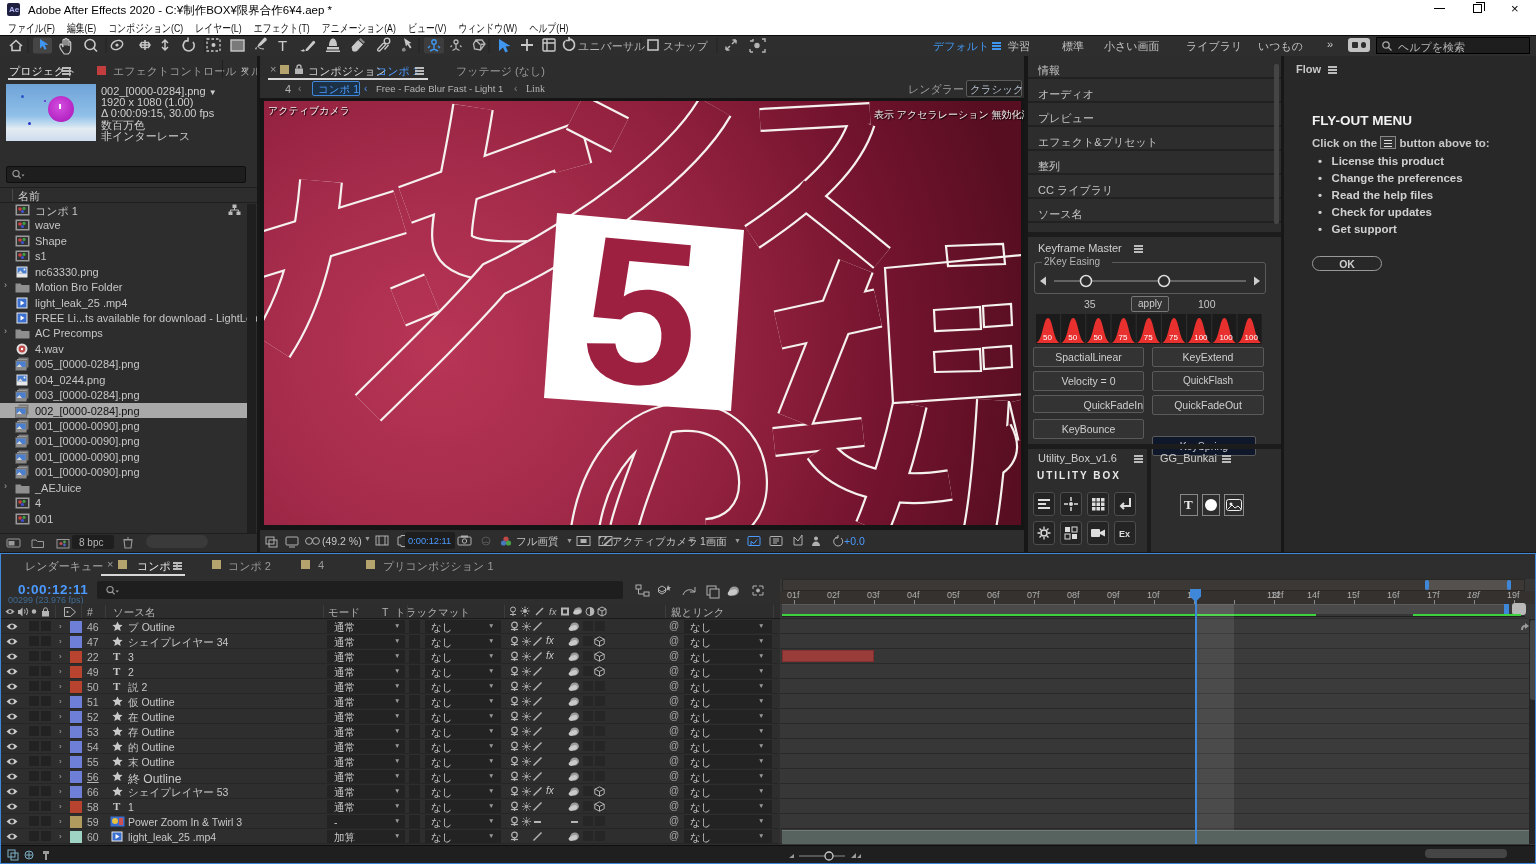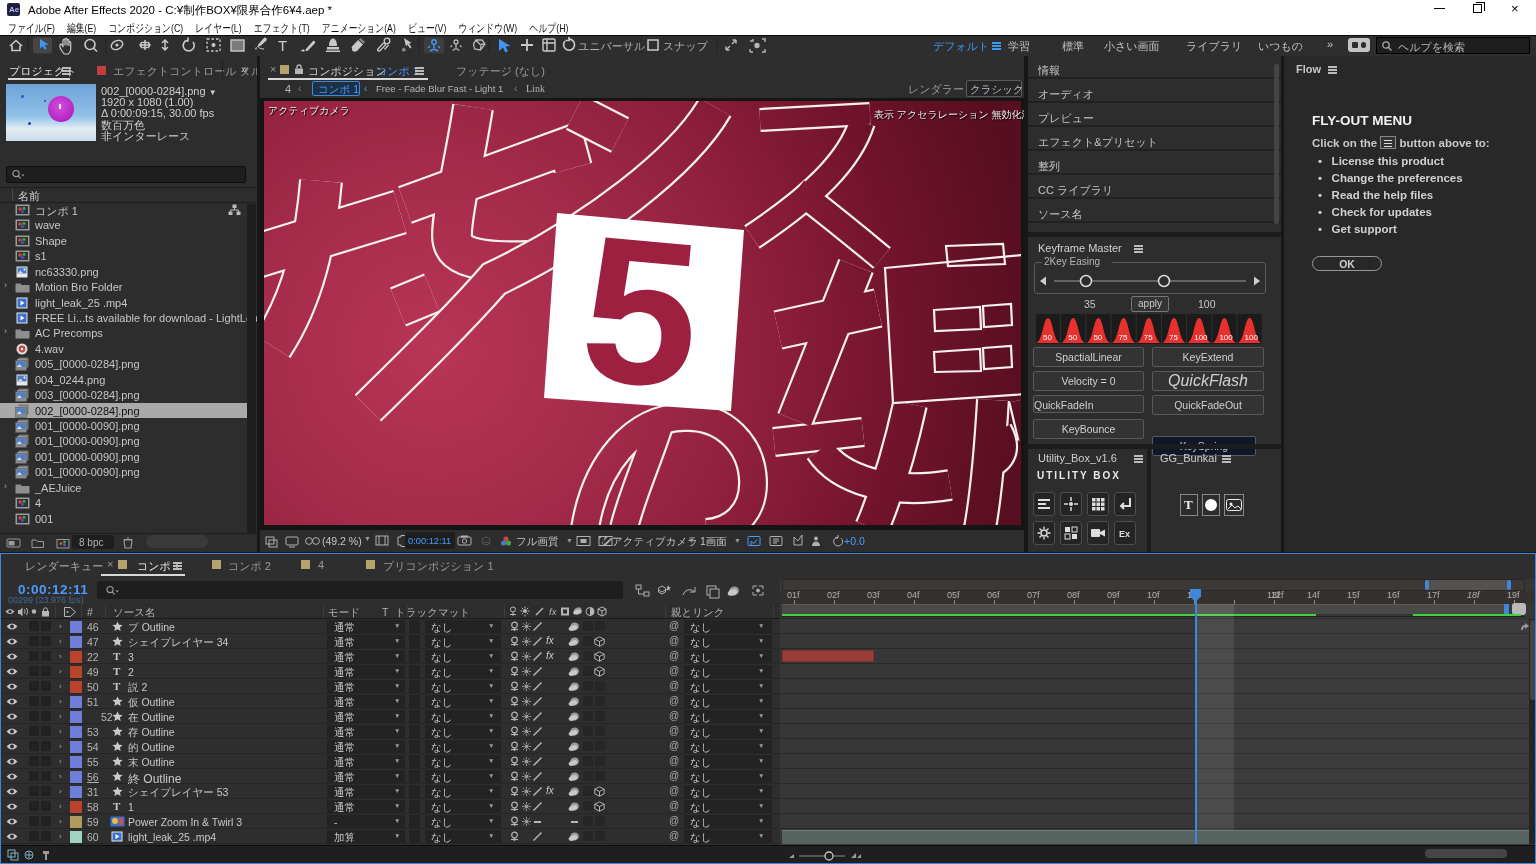--- a/index.html
+++ b/index.html
@@ -569,22 +569,22 @@
         </g>
         <g transform="translate(209.6,0)">
           <rect x="0" y="0" width="24" height="30" fill="#1b1b1b"></rect>
 <path d="M0 29 C7 27 7 4 12 4 C17 4 17 27 24 29 Z" fill="#e8312e"></path>
 <text x="7" y="26" font-size="8" fill="#fff">100</text>
         </g>
       </svg>
   <div class="abs" style="left:5px;top:291px;width:111px;height:20px;background:#333;border:1px solid #5a5a5a;border-radius:2px;text-align:center;font-size:10.5px;color:#cfcfcf;line-height:18px;">SpactialLinear</div>
   <div class="abs" style="left:124px;top:291px;width:112px;height:20px;background:#333;border:1px solid #5a5a5a;border-radius:2px;text-align:center;font-size:10.5px;color:#cfcfcf;line-height:18px;">KeyExtend</div>
   <div class="abs" style="left:5px;top:315px;width:111px;height:20px;background:#333;border:1px solid #5a5a5a;border-radius:2px;text-align:center;font-size:10.5px;color:#cfcfcf;line-height:18px;">Velocity = 0</div>
-  <div class="abs" style="left:124px;top:315px;width:112px;height:20px;background:#333;border:1px solid #5a5a5a;border-radius:2px;text-align:center;font-size:16px;color:#cfcfcf;line-height:18px;font-style:italic;">QuickFlash</div>
-  <div class="abs" style="left:5px;top:339px;width:111px;height:18px;background:#333;border:1px solid #5a5a5a;border-radius:2px;text-align:left;font-size:10.5px;color:#cfcfcf;line-height:18px;">QuickFadeIn</div>
+  <div class="abs" style="left:124px;top:315px;width:112px;height:20px;background:#333;border:1px solid #5a5a5a;border-radius:2px;text-align:center;font-size:10px;color:#cfcfcf;line-height:18px;">QuickFlash</div>
+  <div class="abs" style="left:5px;top:339px;width:111px;height:18px;background:#333;border:1px solid #5a5a5a;border-radius:2px;text-align:right;font-size:10.5px;color:#cfcfcf;line-height:18px;">QuickFadeIn</div>
   <div class="abs" style="left:124px;top:339px;width:112px;height:20px;background:#333;border:1px solid #5a5a5a;border-radius:2px;text-align:center;font-size:10.5px;color:#cfcfcf;line-height:18px;">QuickFadeOut</div>
   <div class="abs" style="left:5px;top:363px;width:111px;height:20px;background:#333;border:1px solid #5a5a5a;border-radius:2px;text-align:center;font-size:10.5px;color:#cfcfcf;line-height:18px;">KeyBounce</div>
   <div class="abs" style="left:124px;top:380px;width:104px;height:20px;background:#0f172a;border:1px solid #5a5a5a;border-radius:2px;text-align:center;font-size:10.5px;color:#cfcfcf;line-height:18px;">KeySpring</div>
   <div class="abs" style="left:0;top:388px;width:253px;height:5px;background:#1c1c1c;"></div>
 
   <div class="txt" style="left:10px;top:396px;font-size:11px;color:#d0d0d0;">Utility_Box_v1.6</div>
   <div class="abs" style="left:106px;top:399px;width:9px;height:1.5px;background:#bbb;box-shadow:0 3px 0 #bbb,0 6px 0 #bbb;"></div>
   <div class="txt" style="left:9px;top:414px;font-size:10px;color:#e8e8e8;font-weight:bold;letter-spacing:2px;">UTILITY BOX</div>
   <div class="abs" style="left:5px;top:436px;width:22px;height:24px;background:#242424;border:1px solid #4d4d4d;border-radius:3px;"></div>
   <svg class="abs" style="left:6px;top:438px" width="20" height="20" viewBox="0 0 20 20">
@@ -1035,21 +1035,21 @@
   <div class="txt" style="left:757px;top:143px;font-size:6.5px;color:#999;">▼</div>
   <div class="abs" style="left:1px;top:155px;width:776px;height:15px;background:#2e2e2e;border-bottom:1px solid #262626;"></div>
   <svg class="abs" style="left:5px;top:158px" width="12" height="9" viewBox="0 0 12 9">
         <path d="M0.5 4.5 Q6 -1.5 11.5 4.5 Q6 10.5 0.5 4.5 Z" fill="#c9c9c9"></path>
         <circle cx="6" cy="4.5" r="2" fill="#2e2e2e"></circle>
       </svg>
   <div class="abs" style="left:28px;top:157px;width:10px;height:10px;background:#222;"></div>
   <div class="abs" style="left:40px;top:157px;width:10px;height:10px;background:#222;"></div>
   <div class="txt" style="left:58px;top:158px;font-size:8px;color:#aaa;">›</div>
   <div class="abs" style="left:69px;top:156.5px;width:12px;height:12px;background:#6e7fd8;"></div>
-  <div class="txt" style="left:100px;top:157px;font-size:10.5px;color:#b5b5b5;text-align:center;">52</div>
+  <div class="txt" style="left:86px;top:157px;font-size:10.5px;color:#b5b5b5;text-align:center;">52</div>
   <svg class="abs" style="left:111px;top:157px" width="11" height="11" viewBox="0 0 11 11">
         <path d="M5.5 0.5 L7 3.8 L10.6 4.1 L7.9 6.5 L8.7 10 L5.5 8.2 L2.3 10 L3.1 6.5 L0.4 4.1 L4 3.8 Z" fill="#c9c9c9"></path>
       </svg>
   <div class="txt" style="left:127px;top:157px;font-size:10.5px;color:#c8c8c8;">在 Outline</div>
   <div class="abs" style="left:326px;top:156px;width:78px;height:13px;background:#232323;"></div>
   <div class="txt" style="left:333px;top:157px;font-size:10.5px;color:#c8c8c8;">通常</div>
   <div class="txt" style="left:393px;top:158px;font-size:6.5px;color:#999;">▼</div>
   <div class="abs" style="left:408px;top:156px;width:11px;height:13px;background:#232323;"></div>
   <div class="abs" style="left:424px;top:156px;width:76px;height:13px;background:#232323;"></div>
   <div class="txt" style="left:430px;top:157px;font-size:10.5px;color:#c8c8c8;">なし</div>
@@ -1250,21 +1250,21 @@
   <div class="txt" style="left:757px;top:218px;font-size:6.5px;color:#999;">▼</div>
   <div class="abs" style="left:1px;top:230px;width:776px;height:15px;background:#2e2e2e;border-bottom:1px solid #262626;"></div>
   <svg class="abs" style="left:5px;top:233px" width="12" height="9" viewBox="0 0 12 9">
         <path d="M0.5 4.5 Q6 -1.5 11.5 4.5 Q6 10.5 0.5 4.5 Z" fill="#c9c9c9"></path>
         <circle cx="6" cy="4.5" r="2" fill="#2e2e2e"></circle>
       </svg>
   <div class="abs" style="left:28px;top:232px;width:10px;height:10px;background:#222;"></div>
   <div class="abs" style="left:40px;top:232px;width:10px;height:10px;background:#222;"></div>
   <div class="txt" style="left:58px;top:233px;font-size:8px;color:#aaa;">›</div>
   <div class="abs" style="left:69px;top:231.5px;width:12px;height:12px;background:#6e7fd8;"></div>
-  <div class="txt" style="left:86px;top:232px;font-size:10.5px;color:#b5b5b5;">31</div>
+  <div class="txt" style="left:86px;top:232px;font-size:10.5px;color:#b5b5b5;">66</div>
   <svg class="abs" style="left:111px;top:232px" width="11" height="11" viewBox="0 0 11 11">
         <path d="M5.5 0.5 L7 3.8 L10.6 4.1 L7.9 6.5 L8.7 10 L5.5 8.2 L2.3 10 L3.1 6.5 L0.4 4.1 L4 3.8 Z" fill="#c9c9c9"></path>
       </svg>
   <div class="txt" style="left:127px;top:232px;font-size:10.5px;color:#c8c8c8;">シェイプレイヤー 53</div>
   <div class="abs" style="left:326px;top:231px;width:78px;height:13px;background:#232323;"></div>
   <div class="txt" style="left:333px;top:232px;font-size:10.5px;color:#c8c8c8;">通常</div>
   <div class="txt" style="left:393px;top:233px;font-size:6.5px;color:#999;">▼</div>
   <div class="abs" style="left:408px;top:231px;width:11px;height:13px;background:#232323;"></div>
   <div class="abs" style="left:424px;top:231px;width:76px;height:13px;background:#232323;"></div>
   <div class="txt" style="left:430px;top:232px;font-size:10.5px;color:#c8c8c8;">なし</div>

